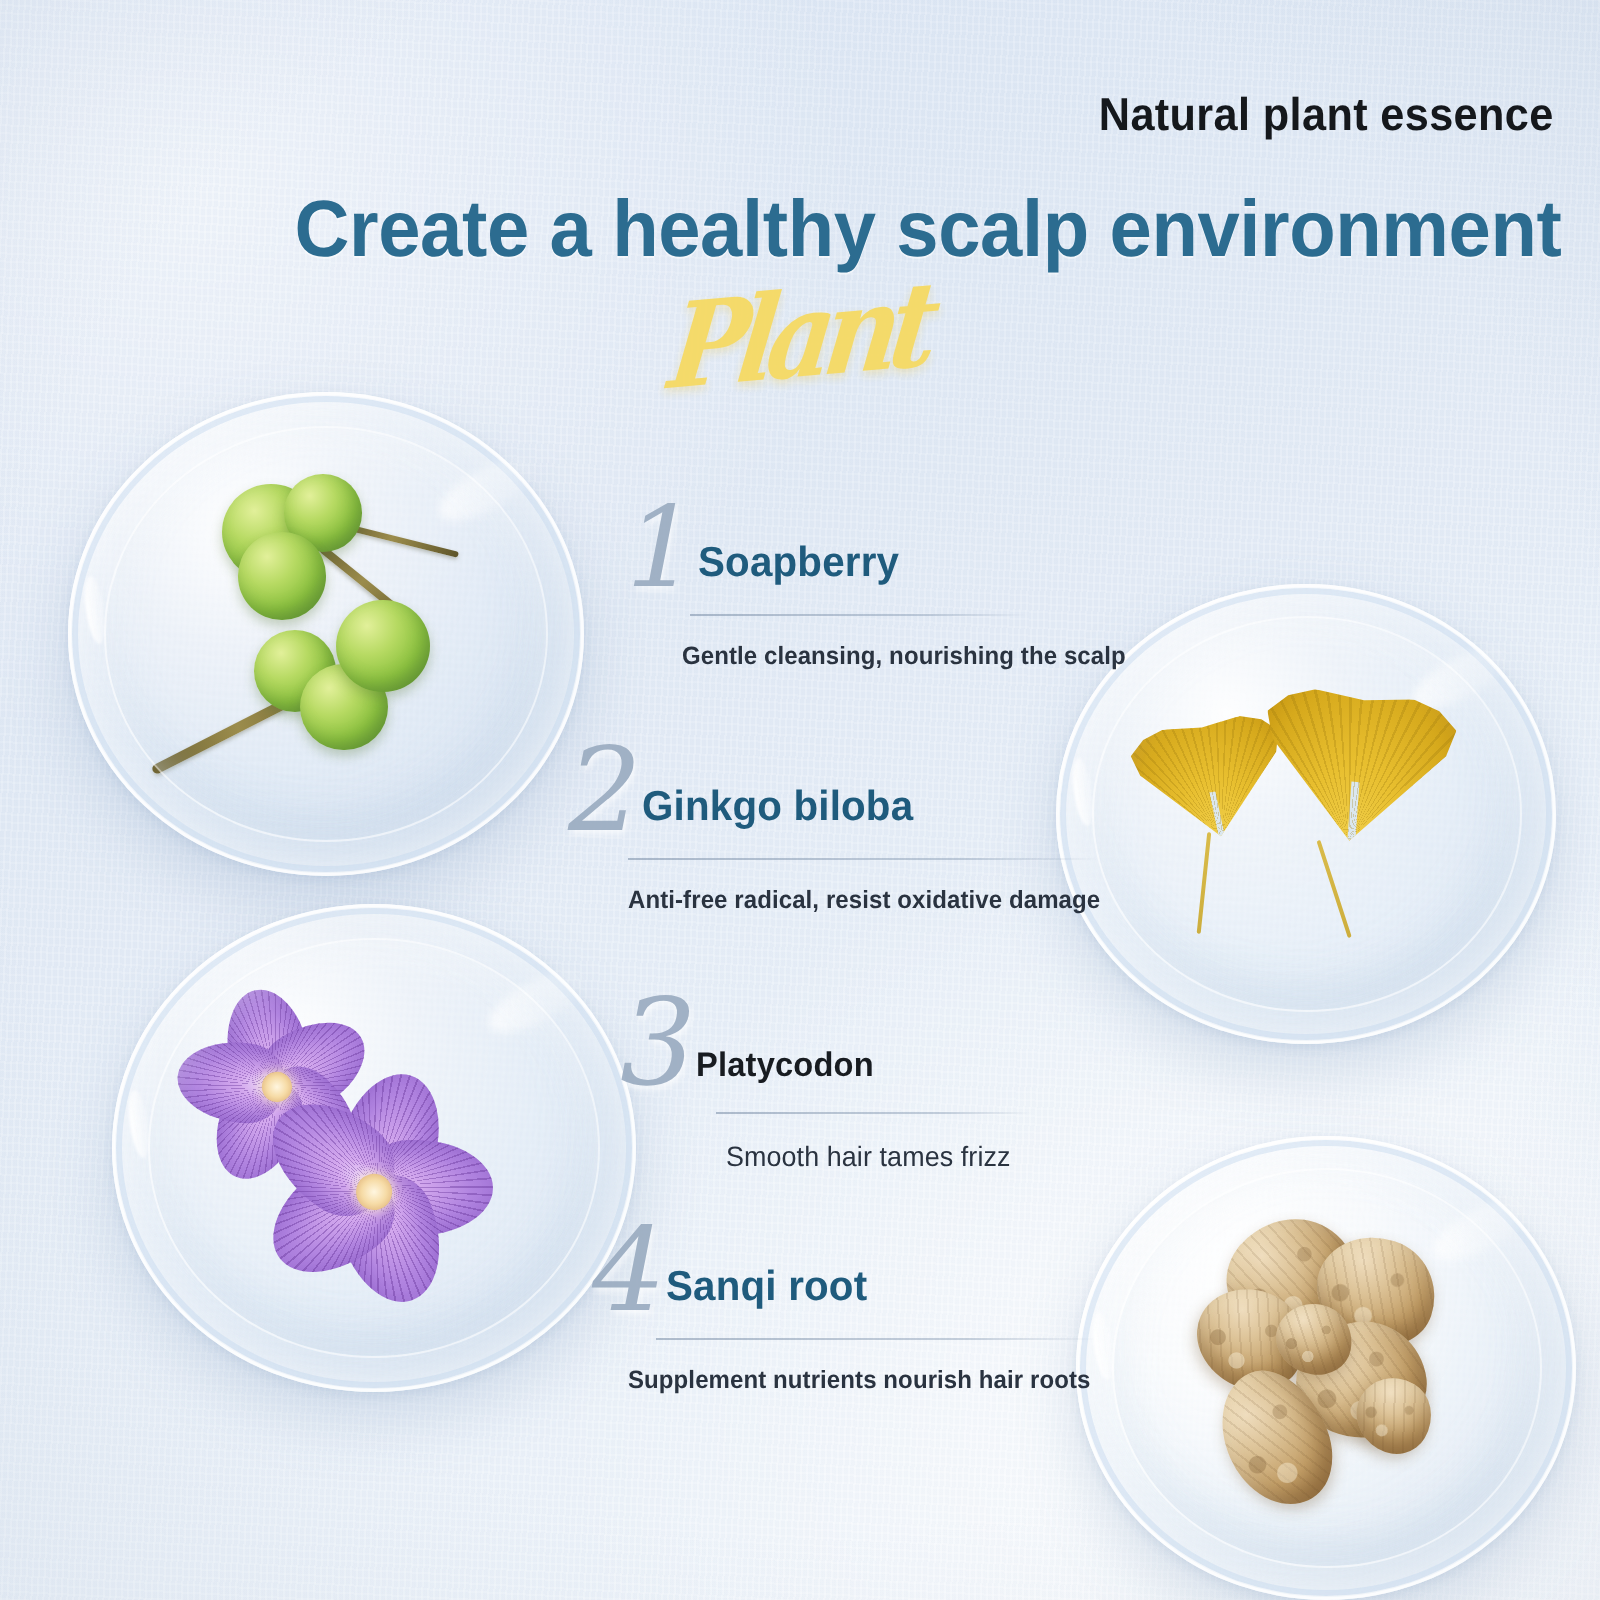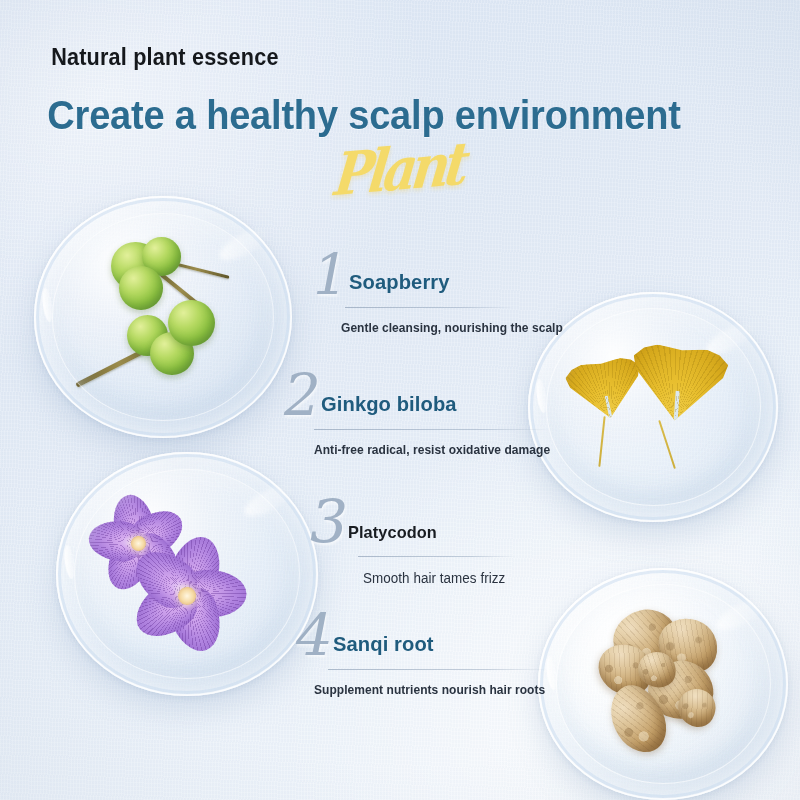--- a/index.html
+++ b/index.html
@@ -35,21 +35,21 @@
   #vignette {
     position: absolute; inset: 0;
     background: radial-gradient(ellipse 86% 86% at 50% 46%, rgba(0,0,0,0) 58%, rgba(125,150,180,.13) 100%);
     pointer-events: none;
   }
 
   
   .heading-block {
     position: absolute;
     top: 0; left: 0; right: 0;
-    text-align: left;
+    text-align: right;
     z-index: 6;
     padding-left: 28px;
   }
   #eyebrow {
     margin-top: 44px;
     font-size: 23px;
     font-weight: 700;
     letter-spacing: .2px;
     color: #15181c;
     font-family: "Liberation Sans", sans-serif;

